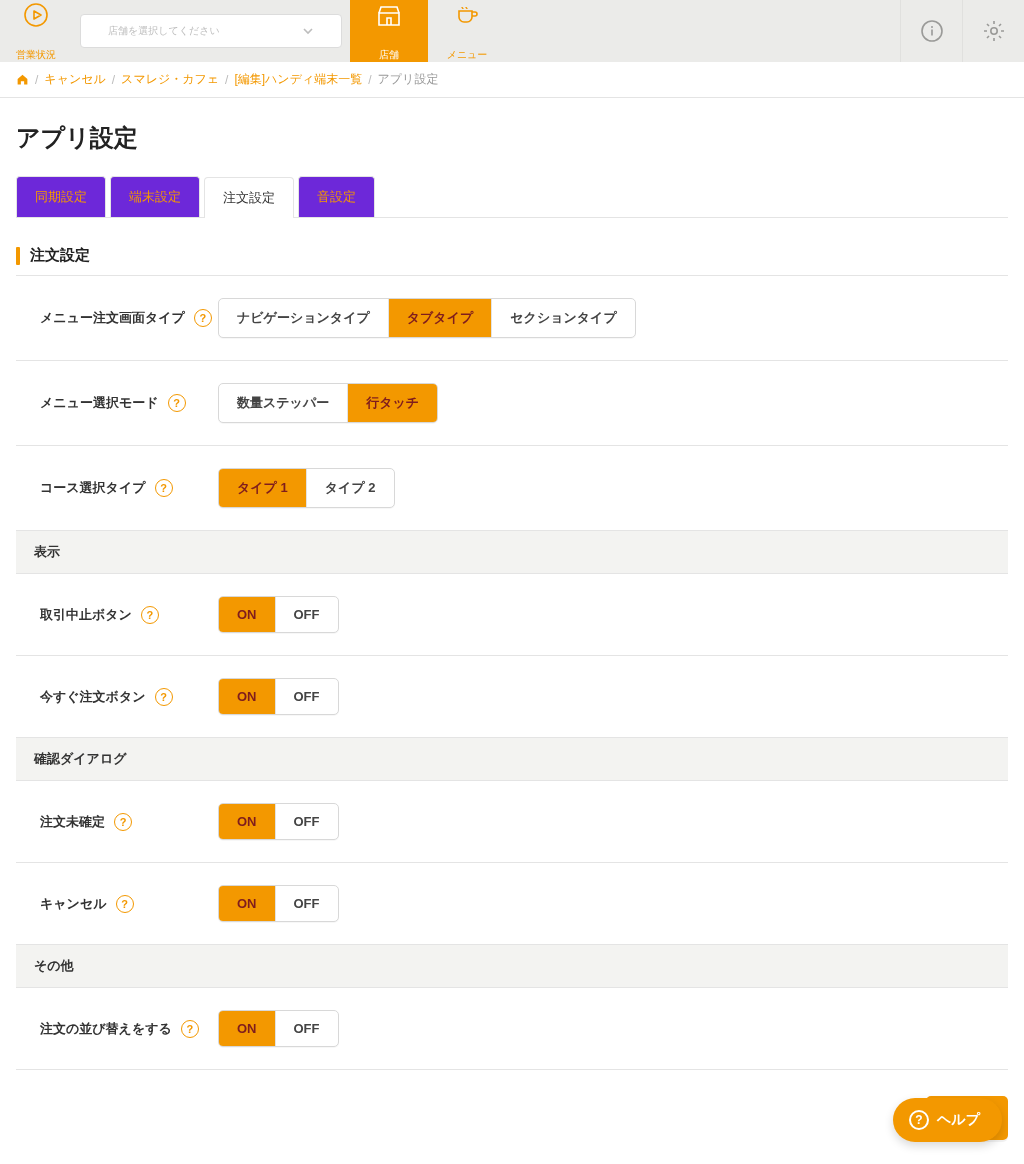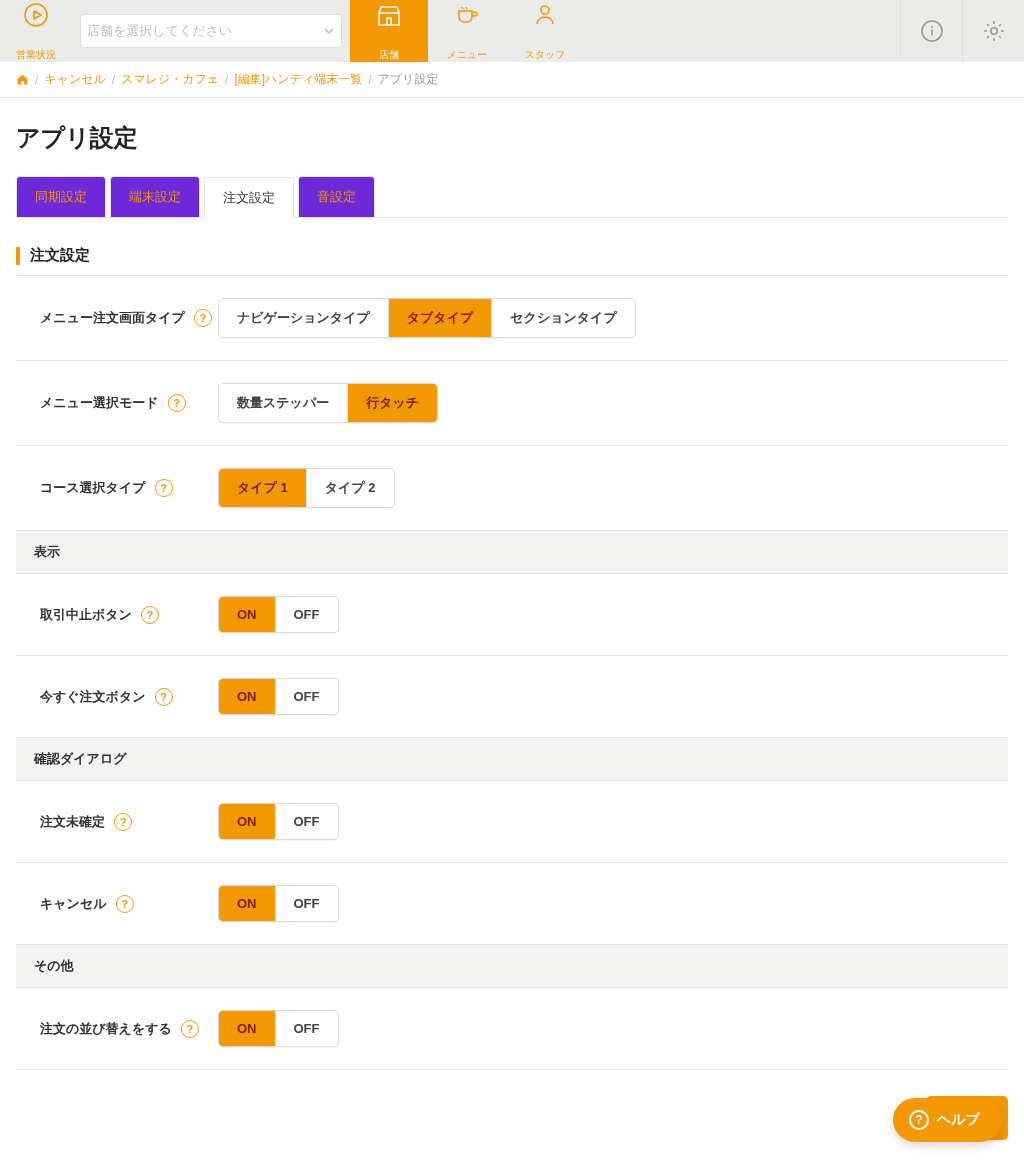--- a/index.html
+++ b/index.html
@@ -20,22 +20,22 @@
 
   
   .topbar{display:flex;align-items:stretch;height:62px;background:var(--gray-bg);}
   .tb-item{width:72px;display:flex;flex-direction:column;align-items:center;justify-content:center;gap:19px;font-size:10px;color:var(--orange);cursor:pointer;position:relative;}
   .tb-item .ico{width:28px;height:28px;display:flex;align-items:center;justify-content:center;}
   .tb-item.active{background:var(--orange);color:#fff;}
   .tb-item.active .ico svg *{stroke:#fff;fill:none;}
   .tb-select{flex:0 0 auto;display:flex;align-items:center;padding:0 8px;}
   .tb-select .sel{
     width:262px;height:34px;background:#fff;border:1px solid #dcdcdc;border-radius:4px;
-    display:flex;align-items:center;justify-content:space-between;padding:0 6px;
-    color:var(--gray-input);font-size:13px;cursor:pointer;
+    display:flex;align-items:center;justify-content:space-between;padding:0 27px;
+    color:var(--gray-input);font-size:10px;cursor:pointer;
   }
   .tb-spacer{flex:1;}
   .tb-right{display:flex;align-items:stretch;}
   .tb-iconbtn{width:62px;display:flex;align-items:center;justify-content:center;border-left:1px solid #e0e0de;cursor:pointer;}
 
   
   .breadcrumb{display:flex;align-items:center;gap:6px;padding:9px 16px;border-bottom:1px solid var(--gray-line);font-size:12px;}
   .breadcrumb a{color:var(--link);text-decoration:none;cursor:pointer;}
   .breadcrumb .sep{color:#bbb;}
   .breadcrumb .current{color:#999;}
@@ -120,29 +120,20 @@
     <span class="ico">
       <svg width="28" height="28" viewBox="0 0 28 28">
           <path d="M6 10h13v6a5 5 0 0 1-5 5h-3a5 5 0 0 1-5-5z" fill="none" stroke="#f39800" stroke-width="1.6"></path>
           <path d="M19 11h3a2 2 0 0 1 0 4h-3" fill="none" stroke="#f39800" stroke-width="1.6"></path>
           <path d="M9 6c0 1 1 1 1 2M13 6c0 1 1 1 1 2" fill="none" stroke="#f39800" stroke-width="1.4"></path>
         </svg>
     </span>
     <span>メニュー</span>
   </div>
 
-  <div class="tb-item" style="width:78px">
-    <span class="ico">
-      <svg width="28" height="28" viewBox="0 0 28 28">
-          <circle cx="14" cy="9" r="4" fill="none" stroke="#f39800" stroke-width="1.6"></circle>
-          <path d="M6 23c0-4 4-7 8-7s8 3 8 7" fill="none" stroke="#f39800" stroke-width="1.6"></path>
-        </svg>
-    </span>
-    <span>スタッフ</span>
-  </div>
 
   <div class="tb-spacer"></div>
 
   <div class="tb-right">
     <div class="tb-iconbtn">
       <span>
         <svg width="24" height="24" viewBox="0 0 24 24">
             <circle cx="12" cy="12" r="10" fill="none" stroke="#9a9a98" stroke-width="1.6"></circle>
             <circle cx="12" cy="8" r="1" fill="#9a9a98"></circle>
             <rect x="11.2" y="10.5" width="1.6" height="6" fill="#9a9a98"></rect>

